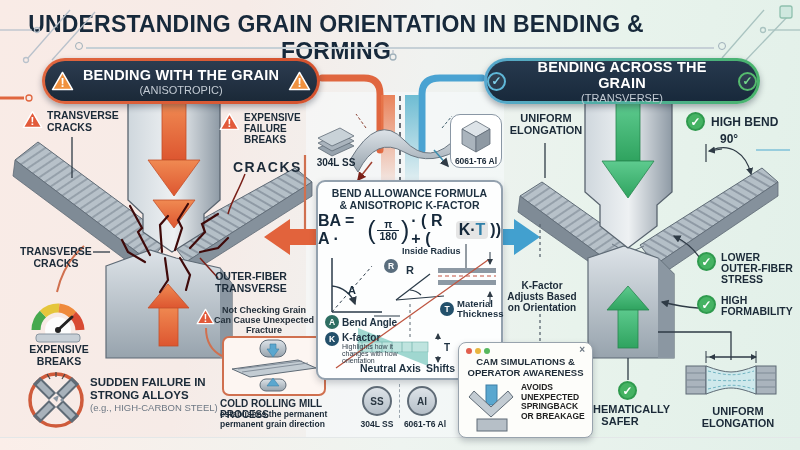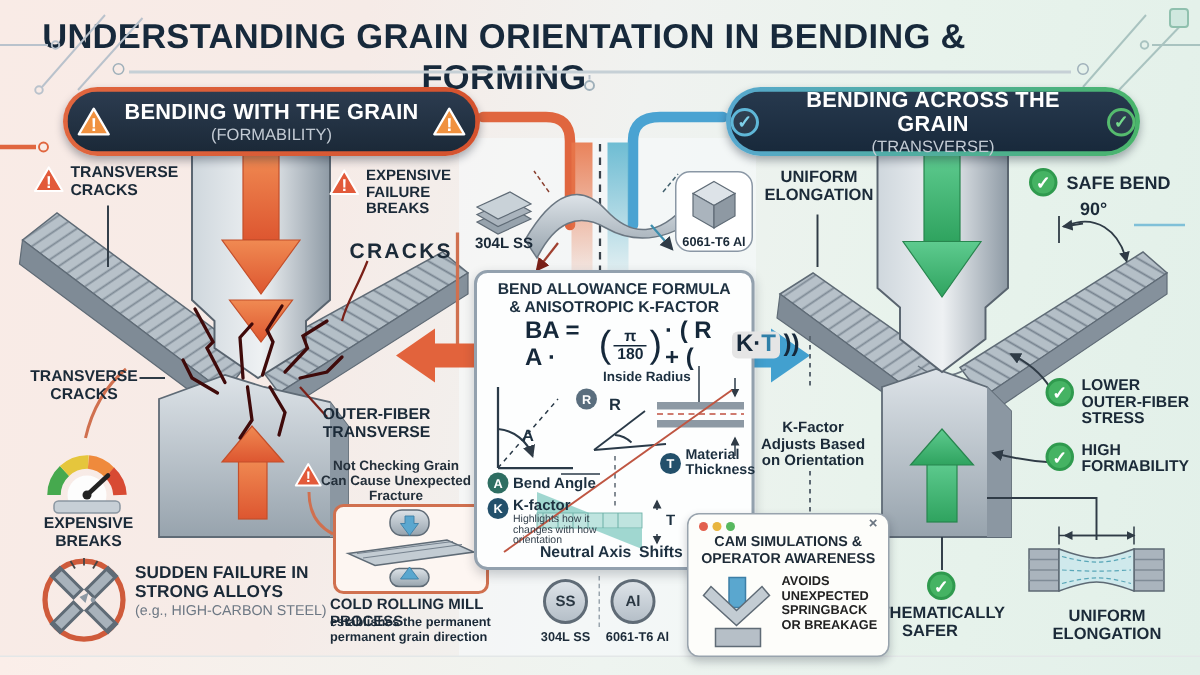--- a/index.html
+++ b/index.html
@@ -42,21 +42,21 @@
 
   .lbl{position:absolute;font-weight:700;color:#1b2a38;z-index:2;}
   .iconrow{position:absolute;display:flex;gap:4px;align-items:flex-start;z-index:2;}
 
   
   .panel{left:316px;top:180px;width:187px;height:200px;background:#fdfefe;border:2px solid #93a1ae;
     border-radius:9px;box-shadow:0 3px 7px rgba(30,40,55,.22);z-index:3;box-sizing:border-box;}
   .panel-title{position:absolute;left:0;top:5px;width:100%;text-align:center;font-size:10.5px;
     font-weight:700;color:#1d3040;line-height:12px;}
   .formula{position:absolute;left:0;top:30px;width:100%;display:flex;align-items:center;
-    justify-content:center;gap:2px;color:#15283a;font-weight:700;font-size:16px;padding-left:32px;}
+    justify-content:center;gap:2px;color:#15283a;font-weight:700;font-size:16px;}
   .frac{display:inline-flex;flex-direction:column;align-items:center;font-size:10.5px;line-height:11px;}
   .frac .den{border-top:1.5px solid #15283a;padding:0 2px;}
   .bigp{font-size:25px;font-weight:400;line-height:20px;}
   .kt{background:#e5e5e5;border-radius:4px;padding:0 3px;}
   .kt .tblue{color:#2f7fa8;}
   .key-dot{position:absolute;width:14px;height:14px;border-radius:50%;background:#2e566b;color:#fff;
     font-size:8.5px;font-weight:700;display:flex;align-items:center;justify-content:center;z-index:4;}
   .p-lbl{position:absolute;font-weight:700;color:#1d3040;z-index:4;}
 
   
@@ -275,21 +275,21 @@
 
   <div class="abs banner banner-left">
     <span class="warn warn-o">
       <svg width="23" height="20" viewBox="0 0 24 21">
           <path d="M12 1.5 L22.5 19.5 H1.5 Z" stroke="#ffffff" stroke-width="1.6" stroke-linejoin="round"></path>
           <text x="12" y="17" text-anchor="middle" font-size="13" font-weight="bold" fill="#ffffff" font-family="Liberation Sans,sans-serif">!</text>
         </svg>
     </span>
     <span>
       <div class="t1">BENDING WITH THE GRAIN</div>
-      <div class="t2">(FORMABILITY)</div>
+      <div class="t2">(ANISOTROPIC)</div>
     </span>
     <span class="warn warn-o">
       <svg width="23" height="20" viewBox="0 0 24 21">
           <path d="M12 1.5 L22.5 19.5 H1.5 Z" stroke="#ffffff" stroke-width="1.6" stroke-linejoin="round"></path>
           <text x="12" y="17" text-anchor="middle" font-size="13" font-weight="bold" fill="#ffffff" font-family="Liberation Sans,sans-serif">!</text>
         </svg>
     </span>
   </div>
 
   <div class="abs banner banner-right">
@@ -510,21 +510,21 @@
     </svg>
     <div class="cam-body">AVOIDS UNEXPECTED SPRINGBACK OR BREAKAGE</div>
   </div>
 
   <div class="lbl" style="left:506px;top:112px;width:80px;font-size:11px;line-height:12px;text-align:center;">UNIFORM ELONGATION</div>
 
   <div class="iconrow" style="left:686px;top:112px;align-items:center;gap:6px;">
     <span class="chk chk-fill">
         <span>✓</span>
       </span>
-    <span class="lbl" style="position:static;font-size:12px;">SAFE BEND</span>
+    <span class="lbl" style="position:static;font-size:12px;">HIGH BEND</span>
   </div>
 
   <div class="lbl" style="left:720px;top:132px;font-size:12px;text-align:right;">90°</div>
 
   <div class="lbl" style="left:505px;top:264px;width:74px;font-size:10px;line-height:11px;text-align:center;margin-top:16px;">K-Factor Adjusts Based on Orientation</div>
 
   <div class="iconrow" style="left:697px;top:252px;gap:5px;">
     <span class="chk chk-fill">
         <span>✓</span>
       </span>

